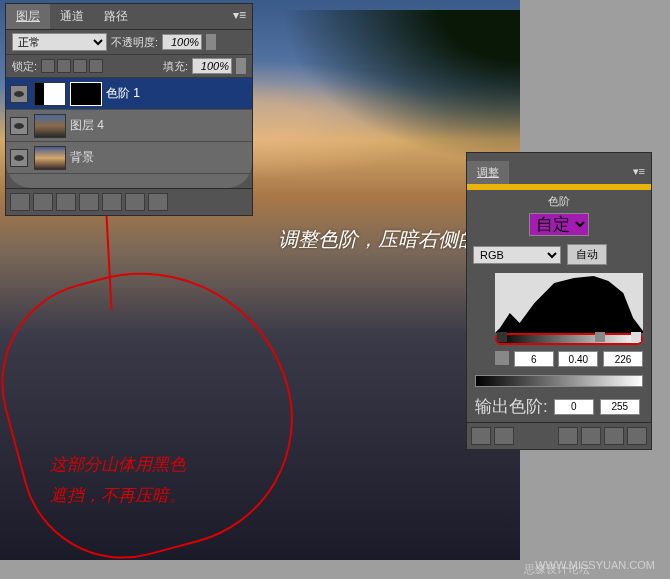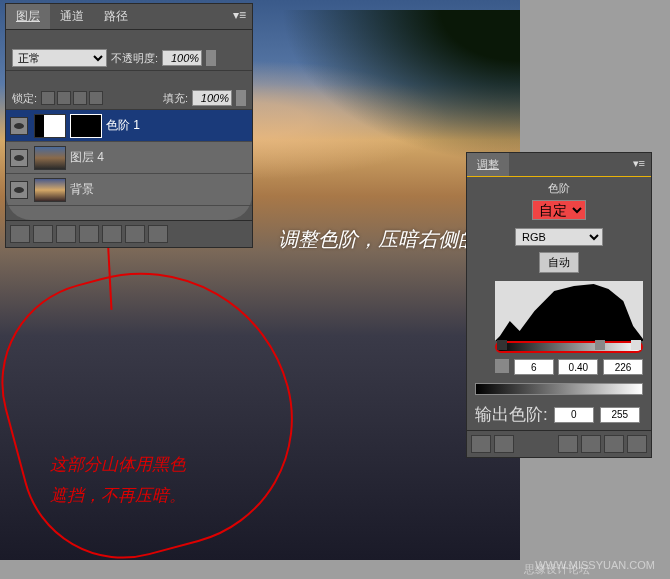--- a/index.html
+++ b/index.html
@@ -8,21 +8,21 @@
 .bg-image { position: absolute; left: 0; top: 0; width: 520px; height: 560px; background: linear-gradient(180deg, #3a5a8a 0%, #5a7aa8 15%, #d4a968 25%, #a87848 35%, #7a6858 45%, #3a3a48 60%, #1a1a28 100%); z-index: 0; }
 .tree { position: absolute; right: 150px; top: 10px; width: 280px; height: 180px; background: radial-gradient(ellipse at top right, #0a1808 20%, transparent 60%); z-index: 1; }
 .clouds { position: absolute; left: 50px; top: 60px; width: 400px; height: 120px; background: radial-gradient(ellipse, rgba(240,190,140,0.6) 20%, transparent 70%); z-index: 0; }
 
 .layers-panel { position: absolute; left: 5px; top: 3px; width: 248px; background: #535353; border: 1px solid #2a2a2a; z-index: 10; font-size: 12px; color: #ddd; }
 .panel-header { display: flex; background: #535353; border-bottom: 1px solid #2a2a2a; }
 .panel-tab { padding: 4px 10px; cursor: pointer; }
 .panel-tab.active { background: #6a6a6a; text-decoration: underline; }
 .panel-menu { margin-left: auto; padding: 4px 6px; }
 
-.blend-row, .lock-row { display: flex; align-items: center; padding: 3px 6px; background: #535353; border-bottom: 1px solid #3a3a3a; gap: 4px; margin-top: 16px; }
+.blend-row, .lock-row { display: flex; align-items: center; padding: 3px 6px; background: #535353; border-bottom: 1px solid #3a3a3a; gap: 4px; }
 .blend-select { background: #ddd; color: #000; font-size: 11px; border: 1px solid #888; padding: 1px; width: 95px; height: 18px; }
 .blend-row .lbl, .lock-row .lbl { font-size: 11px; }
 .opacity-input { width: 40px; height: 16px; background: #ddd; color: #000; border: 1px solid #888; font-size: 11px; text-align: right; padding-right: 2px; font-style: italic; }
 .dd-arrow { width: 10px; height: 16px; background: #888; display: inline-block; }
 .lock-icons { display: flex; gap: 2px; }
 .lock-icon { width: 14px; height: 14px; background: #6a6a6a; border: 1px solid #3a3a3a; }
 
 .layer-list { background: #6a6a6a; min-height: 110px; border-radius: 25px; }
 .layer-row { display: flex; align-items: center; padding: 3px 4px; border-bottom: 1px solid #4a4a4a; height: 32px; }
 .layer-row.selected { background: #1a3a7a; color: #fff; }
@@ -32,24 +32,24 @@
 .thumb.levels { background: linear-gradient(90deg, #000 30%, #fff 30%); }
 .thumb.mask { background: #000; border: 1px solid #fff; }
 .thumb.img { background: linear-gradient(#4a6a9a, #8a6a4a, #2a2a2a); }
 .thumb.sunset { background: linear-gradient(#4a5a8a, #d4a868, #3a2a2a); }
 .layer-label { font-size: 12px; }
 
 .layer-footer { display: flex; padding: 4px; background: #535353; gap: 3px; border-top: 1px solid #2a2a2a; }
 .foot-btn { width: 20px; height: 18px; background: #6a6a6a; border: 1px solid #3a3a3a; }
 
 .adj-panel { position: absolute; right: 18px; top: 152px; width: 186px; background: #535353; border: 1px solid #2a2a2a; z-index: 11; font-size: 11px; color: #ddd; }
-.adj-header { display: flex; background: #535353; border-bottom: 1px solid #eab308; }
+.adj-header { display: flex; background: #535353; border-bottom: 6px solid #eab308; margin-top: 8px; }
 .levels-title-row { display: flex; align-items: center; padding: 4px 6px; gap: 4px; flex-direction: column; }
-.preset-select { flex: 1; background: #ef4444; color: #000; border: 1px solid #888; height: 18px; font-size: 14px; padding: 0 2px; }
-.channel-row { display: flex; align-items: center; padding: 4px 6px; gap: 6px; flex-direction: column; }
+.preset-select { flex: 1; background: #a21caf; color: #000; border: 1px solid #888; height: 18px; font-size: 17px; padding: 0 2px; }
+.channel-row { display: flex; align-items: center; padding: 4px 6px; gap: 6px; }
 .channel-select { background: #ddd; color: #000; border: 1px solid #888; height: 18px; width: 88px; font-size: 11px; padding: 0 2px; }
 .auto-btn { background: #ccc; color: #000; border: 1px solid #888; padding: 2px 8px; font-size: 11px; }
 
 .histogram { margin: 4px 8px 0 28px; height: 60px; background: #ddd; position: relative; overflow: hidden; }
 .histo-shape { position: absolute; bottom: 0; left: 0; width: 100%; height: 100%; }
 .slider-track { margin: 0 8px 4px 28px; height: 12px; background: linear-gradient(90deg, #000, #fff); position: relative; border: 2px solid #d00; border-radius: 10px; }
 .slider-handle { position: absolute; top: -3px; width: 10px; height: 10px; background: #333; }
 .slider-handle.black { left: 0; }
 .slider-handle.gray { left: 68%; background: #888; }
 .slider-handle.white { right: 0; background: #ddd; }

